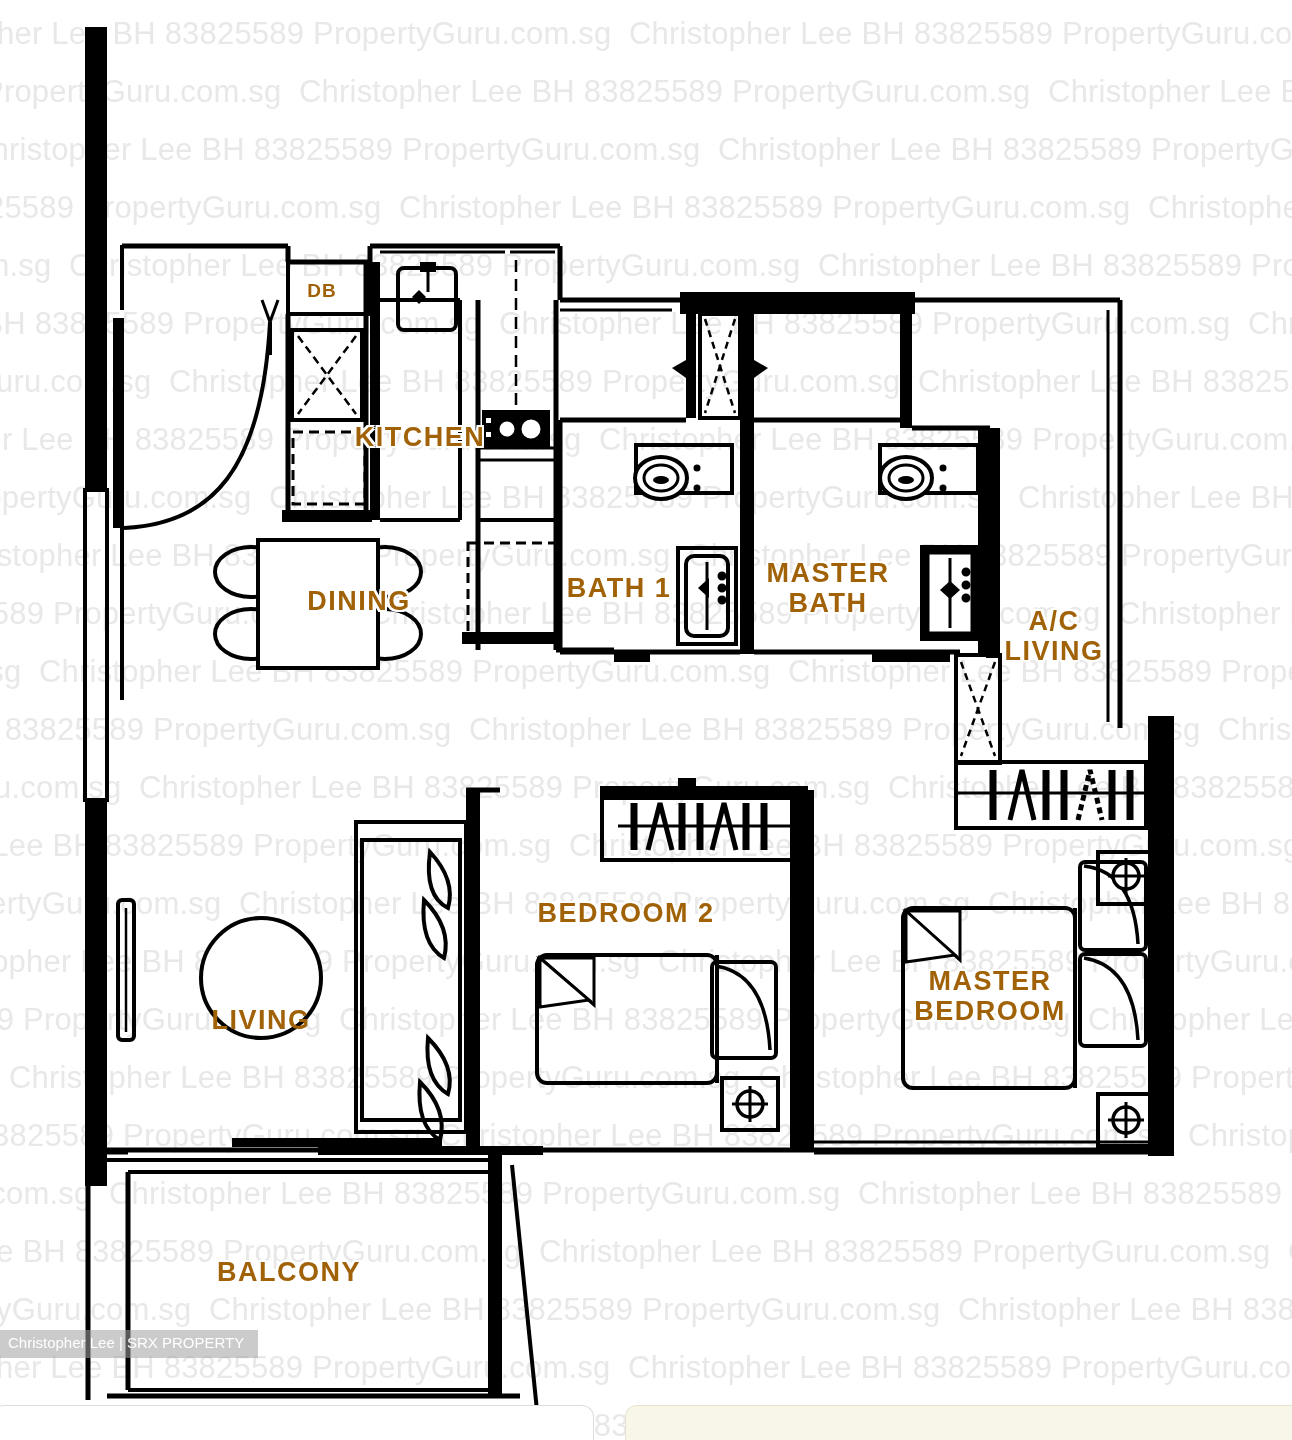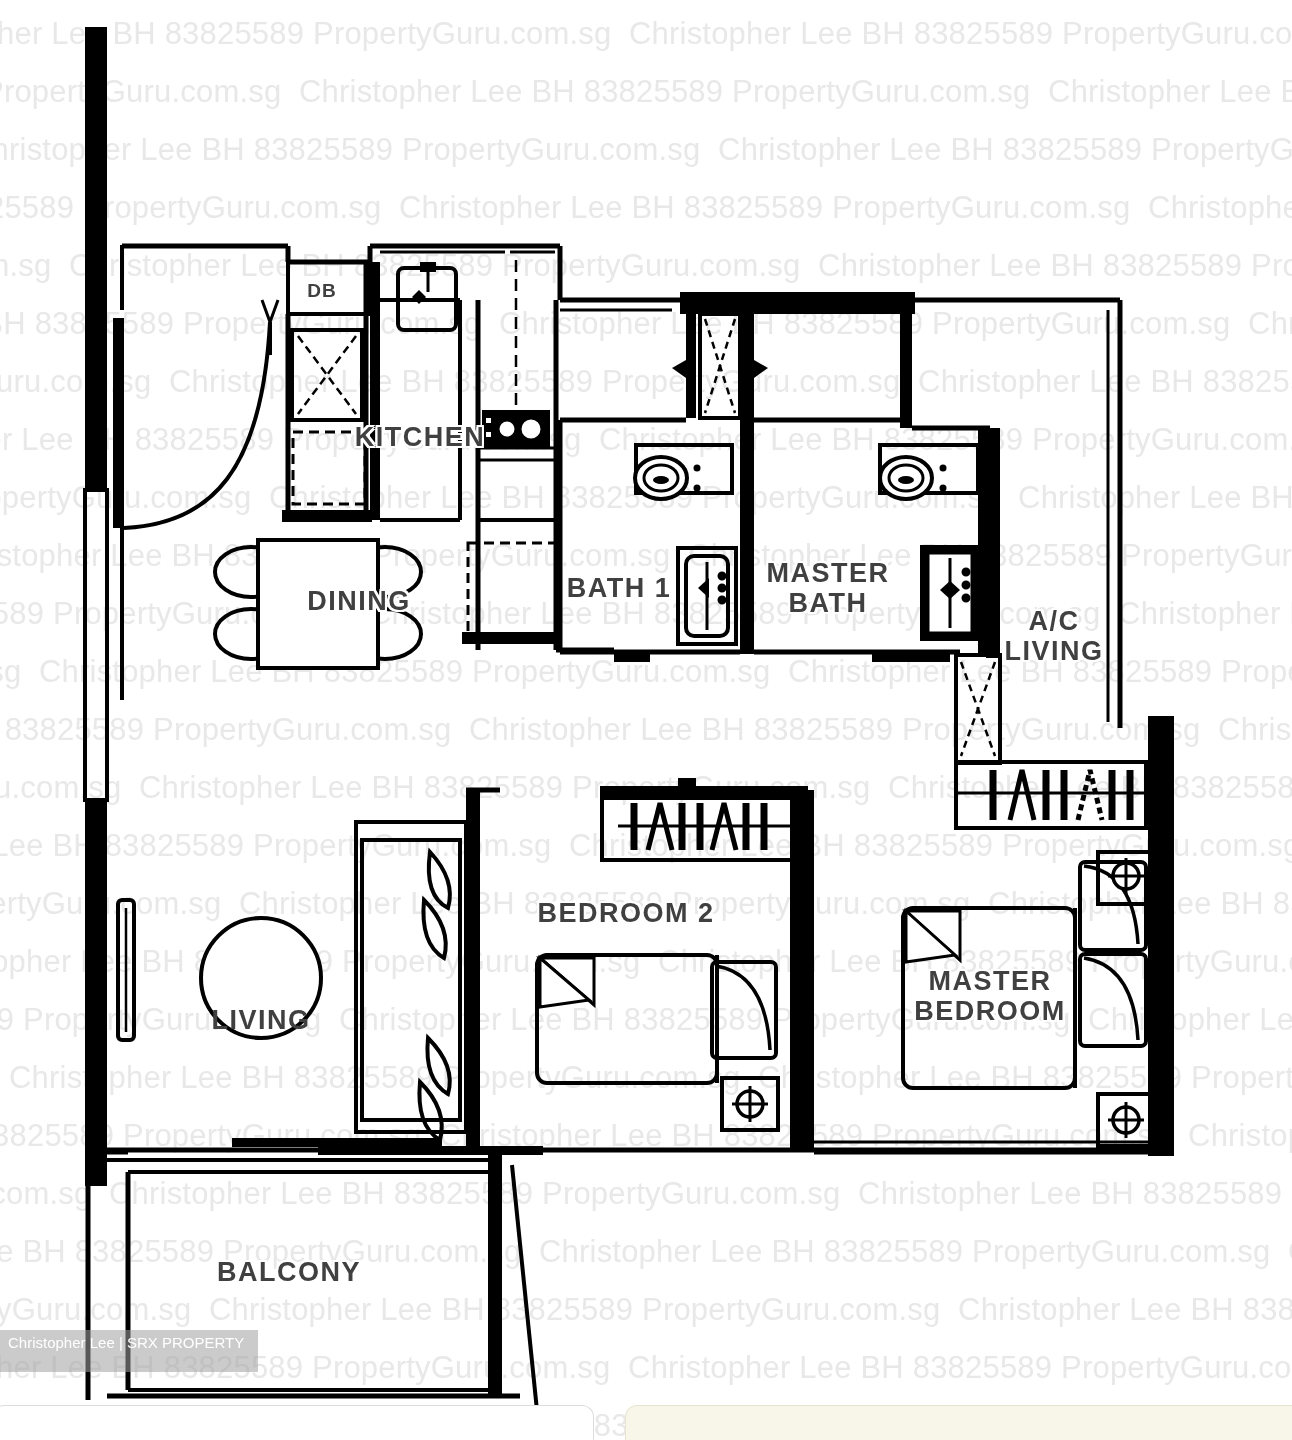--- a/index.html
+++ b/index.html
@@ -26,36 +26,36 @@
   }
 
   
   #plan{position:absolute;inset:0;z-index:2;}
 
   
   .lbl{
     position:absolute;z-index:3;
     font-family:"Liberation Sans",sans-serif;
     font-weight:700;
-    color:#404040;
+    color:#a16207;
     letter-spacing:1.5px;
     white-space:nowrap;
     text-align:center;
     transform:translate(-50%,-50%);
   }
   .lbl.sm{font-size:19px;letter-spacing:1px;}
   .lbl.md{font-size:27px;}
   .lbl.lg{font-size:27px;text-align:right;}
   .lbl2{line-height:1.12;}
 
   
   #srx-badge{
     position:absolute;
     left:0;top:1330px;
-    height:42px;
+    height:28px;
     background:rgba(160,160,160,0.55);
     color:#ffffff;
     font-family:"Liberation Sans",sans-serif;
     font-size:15px;
     line-height:26px;
     padding:0 14px 0 8px;
     z-index:5;
     white-space:nowrap;
   }
 

